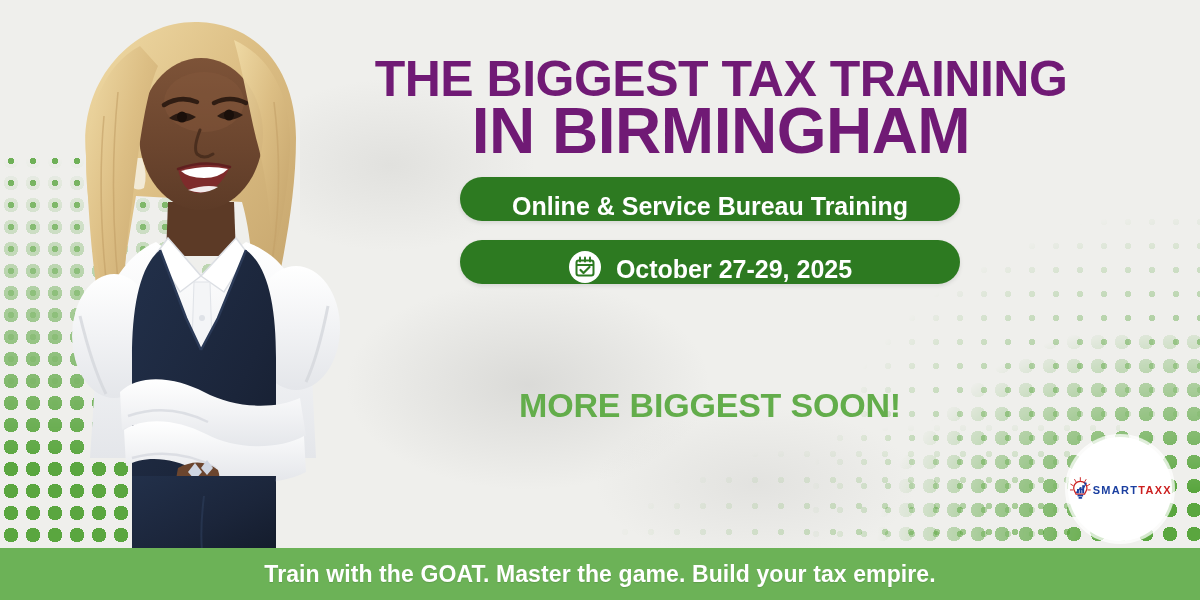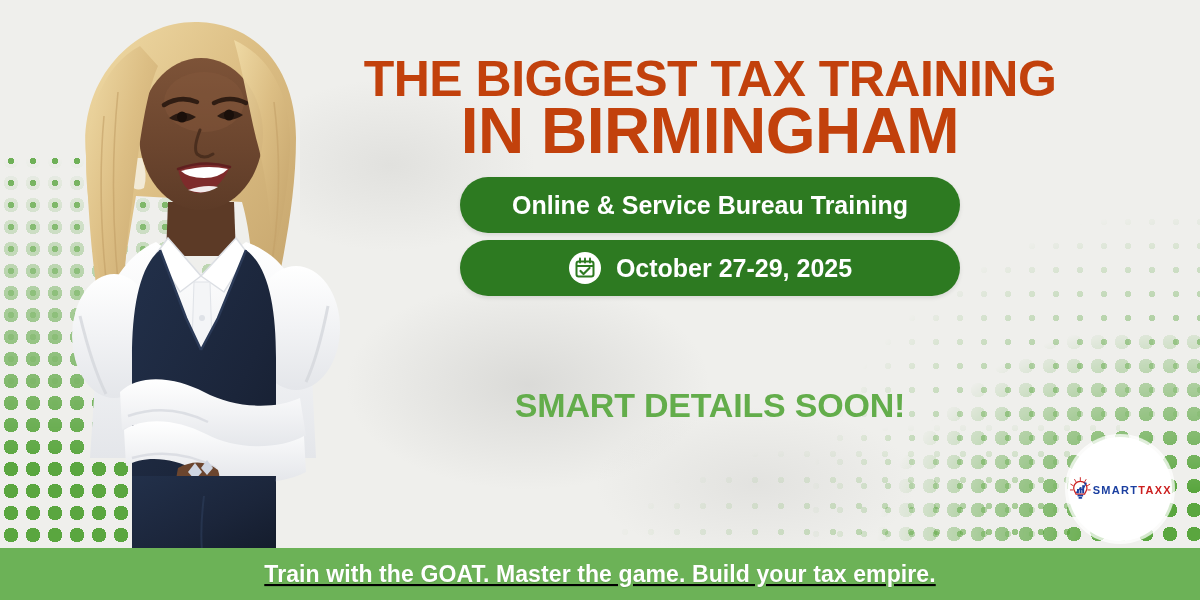--- a/index.html
+++ b/index.html
@@ -59,32 +59,32 @@
       radial-gradient(ellipse 230px 110px at 60% 88%, rgba(170,170,168,.18), transparent 70%);
     pointer-events:none;
   }
 
   
   #portrait{position:absolute;left:28px;top:6px;width:330px;height:545px;}
   #portrait svg{display:block;width:100%;height:100%;}
 
   
   #headline{
-    position:absolute;left:330px;top:56px;width:760px;
+    position:absolute;left:341px;top:56px;width:760px;
     text-align:center;line-height:.92;
-    color:#c2410c;font-weight:bold;letter-spacing:-.5px;
+    color:#701a75;font-weight:bold;letter-spacing:-.5px;
   }
   #headline .l1{display:block;font-size:50px;}
   #headline .l2{display:block;font-size:64px;}
 
   
   .pill{
-    position:absolute;left:460px;width:500px;height:56px;
+    position:absolute;left:460px;width:500px;height:44px;
     background:#2d7a21;border-radius:28px;
-    display:flex;align-items:center;justify-content:center;
+    display:flex;align-items:flex-end;justify-content:center;
     color:#ffffff;font-weight:bold;font-size:25px;
     box-shadow:0 2px 4px rgba(0,0,0,.10);
     box-sizing:border-box;
   }
   #pill-training{top:177px;}
   #pill-date{top:240px;}
   #pill-states{top:309px;}
   #pill-date .pill-label{margin-left:14px;}
 
   .cal-icon{width:34px;height:34px;flex:0 0 34px;display:block;}
@@ -104,21 +104,21 @@
     box-shadow:0 0 0 3px rgba(255,255,255,.75);
   }
   #logo svg{display:block;}
   #logo-text{font-size:11px;font-weight:bold;letter-spacing:1.3px;margin-top:1px;}
   #logo-text .smart{color:#1b3fa0;}
   #logo-text .taxx{color:#cc1f1f;}
 
   
   #bottom-bar{
     position:absolute;left:0;bottom:0;width:1200px;height:52px;
-    background:#6cb257;display:flex;align-items:center;justify-content:center;text-decoration:underline;
+    background:#6cb257;display:flex;align-items:center;justify-content:center;
   }
   #bottom-text{
     color:#ffffff;font-weight:bold;font-size:23px;letter-spacing:.1px;
     text-shadow:0 1px 1px rgba(0,0,0,.12);
   }
 </style>
 </head>
 <body>
 
 <div id="banner">
@@ -254,21 +254,21 @@
       <line x1="8.5" y1="15" x2="25.5" y2="15" stroke="#2d7a21" stroke-width="2"></line>
       <line x1="12" y1="7.5" x2="12" y2="11.5" stroke="#2d7a21" stroke-width="2" stroke-linecap="round"></line>
       <line x1="17" y1="7.5" x2="17" y2="11.5" stroke="#2d7a21" stroke-width="2" stroke-linecap="round"></line>
       <line x1="22" y1="7.5" x2="22" y2="11.5" stroke="#2d7a21" stroke-width="2" stroke-linecap="round"></line>
       <path d="M12.5 20 l3 3 l6 -6" fill="none" stroke="#2d7a21" stroke-width="2.2" stroke-linecap="round" stroke-linejoin="round"></path>
     </svg>
     <span class="pill-label">October 27-29, 2025</span>
   </div>
 
 
-  <div id="more-details">SMART DETAILS SOON!</div>
+  <div id="more-details">MORE BIGGEST SOON!</div>
 
   <div id="logo">
     <svg width="52" height="52" viewBox="0 0 52 52">
       <g stroke="#cc1f1f" stroke-width="2" stroke-linecap="round">
         <line x1="26" y1="2" x2="26" y2="8"></line>
         <line x1="14" y1="6" x2="17" y2="11"></line>
         <line x1="38" y1="6" x2="35" y2="11"></line>
         <line x1="6" y1="16" x2="11" y2="19"></line>
         <line x1="46" y1="16" x2="41" y2="19"></line>
         <line x1="5" y1="28" x2="10" y2="28"></line>

